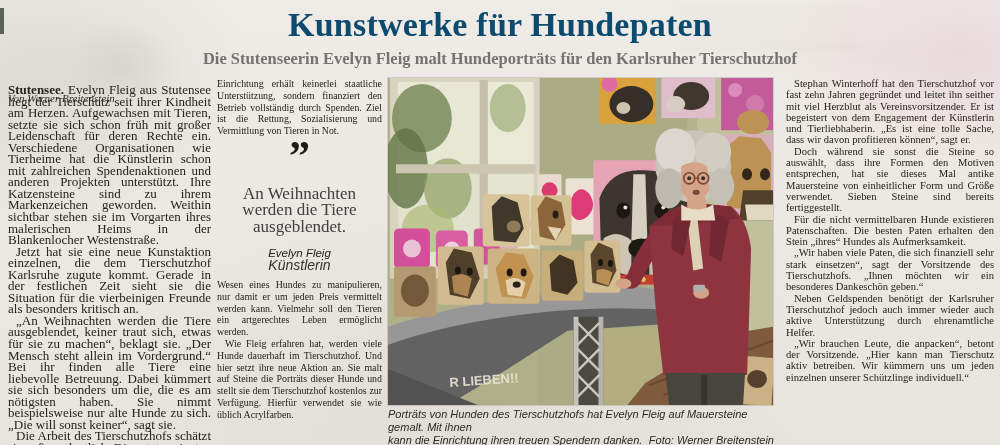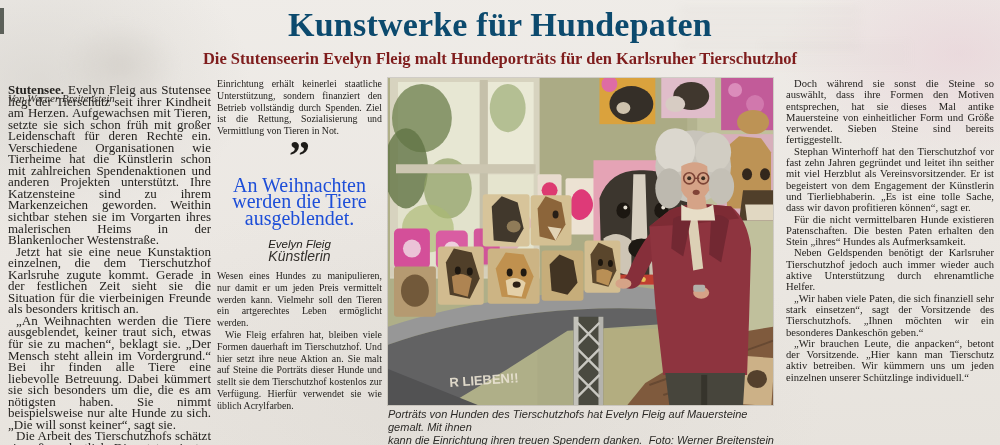--- a/index.html
+++ b/index.html
@@ -23,40 +23,40 @@
     background:repeating-linear-gradient(0deg, rgba(175,168,160,.4) 0 3px, transparent 3px 10px); opacity:.25;}
   .edge-mark { position:absolute; left:0; top:8px; width:4px; height:26px; background:#3a4038; opacity:.8; }
 
   .headline {
     position:absolute; left:170px; top:6px; width:660px;
     text-align:center; font-weight:bold; font-size:34px; letter-spacing:.2px;
     color:#0c4a6e;
   }
   .subtitle {
     position:absolute; left:100px; top:49px; width:800px;
-    text-align:center; font-weight:bold; font-size:16.5px; color:#7f1d1d;
+    text-align:center; font-weight:bold; font-size:16.5px; color:#737373;
   }
   .byline {
     position:absolute; left:8px; top:92px; width:200px;
     font-style:italic; font-size:11px; color:#33302c;
   }
   .col { position:absolute; text-align:justify; }
   .col p { text-align:justify; hyphens:auto; -webkit-hyphens:auto; }
   .col .indent { text-indent:8px; }
   .col1 { left:8px;  top:84px; width:203px; font-size:13px; line-height:11.55px; }
   .col2 { left:217px; top:78px; width:165px; font-size:9.9px;  line-height:11.8px; }
   .col3 { left:786px; top:78px; width:208px; font-size:10.6px; line-height:11.3px; }
   .lead-in { font-weight:bold; }
 
   .pullquote { margin:6px 0 7px 0; text-align:center; }
   .pq-mark {
     font-family:"Liberation Serif", serif; font-weight:bold;
     font-size:42px; line-height:26px; height:26px; display:block; color:#1d1b18;
   }
-  .pq-text { font-size:20px; line-height:16.5px; color:#1d4ed8; display:block; margin-top:8px; }
+  .pq-text { font-size:17px; line-height:16.5px; color:#404040; display:block; margin-top:17px; }
   .pq-author { display:block; margin-top:13px; font-family:"Liberation Sans", sans-serif;
     font-weight:normal; font-style:italic; font-size:11.5px; color:#22201d; }
   .pq-role { display:block; font-family:"Liberation Sans", sans-serif;
     font-style:italic; font-size:14px; color:#33302c; }
 
   .photo-box { position:absolute; left:388px; top:78px; width:385px; height:327px;
     background:#b0b28e; box-shadow:0 0 0 1px rgba(120,115,105,.25); }
   .photo-box svg { display:block; width:100%; height:100%; }
 
   .caption { position:absolute; left:388px; top:408px; width:386px;
@@ -85,29 +85,29 @@
 
 <div class="col col2">
   <p>Einrichtung erhält keinerlei staatliche Unterstützung, sondern finanziert den Betrieb vollständig durch Spenden. Ziel ist die Rettung, Sozialisierung und Vermittlung von Tieren in Not.</p>
   <div class="pullquote">
     <span class="pq-mark">”</span>
     <span class="pq-text">An Weihnachten werden die Tiere ausgeblendet.</span>
     <span class="pq-author">Evelyn Fleig</span>
     <span class="pq-role">Künstlerin</span>
   </div>
   <p>Wesen eines Hundes zu manipulieren, nur damit er um jeden Preis vermittelt werden kann. Vielmehr soll den Tieren ein artgerechtes Leben ermöglicht werden.</p>
-  <p class="indent">Wie Fleig erfahren hat, bleiben viele Formen dauerhaft im Tierschutzhof. Und hier setzt ihre neue Aktion an. Sie malt auf Steine die Porträts dieser Hunde und stellt sie dem Tierschutzhof kostenlos zur Verfügung. Hierfür verwendet sie wie üblich Acrylfarben.</p>
+  <p class="indent">Wie Fleig erfahren hat, werden viele Hunde dauerhaft im Tierschutzhof. Und hier setzt ihre neue Aktion an. Sie malt auf Steine die Porträts dieser Hunde und stellt sie dem Tierschutzhof kostenlos zur Verfügung. Hierfür verwendet sie wie üblich Acrylfarben.</p>
 </div>
 
 <div class="col col3">
+  <p class="indent">Stephan Winterhoff hat den Tierschutzhof vor fast zehn Jahren gegründet und leitet ihn seither mit viel Herzblut als Vereinsvorsitzender. Er ist begeistert von dem Engagement der Künstlerin und Tierliebhaberin. „Es ist eine tolle Sache, dass wir davon profitieren können“, sagt er.</p>
   <p class="indent">Doch während sie sonst die Steine so auswählt, dass ihre Formen den Motiven entsprechen, hat sie dieses Mal antike Mauersteine von einheitlicher Form und Größe verwendet. Sieben Steine sind bereits fertiggestellt.</p>
-  <p class="indent">Stephan Winterhoff hat den Tierschutzhof vor fast zehn Jahren gegründet und leitet ihn seither mit viel Herzblut als Vereinsvorsitzender. Er ist begeistert von dem Engagement der Künstlerin und Tierliebhaberin. „Es ist eine tolle Sache, dass wir davon profitieren können“, sagt er.</p>
   <p class="indent">Für die nicht vermittelbaren Hunde existieren Patenschaften. Die besten Paten erhalten den Stein „ihres“ Hundes als Aufmerksamkeit.</p>
+  <p class="indent">„Wir haben viele Paten, die sich finanziell sehr stark einsetzen“, sagt der Vorsitzende des Tierschutzhofs. „Ihnen möchten wir ein besonderes Dankeschön geben.“</p>
   <p class="indent">Neben Geldspenden benötigt der Karlsruher Tierschutzhof jedoch auch immer wieder auch aktive Unterstützung durch ehrenamtliche Helfer.</p>
-  <p class="indent">„Wir haben viele Paten, die sich finanziell sehr stark einsetzen“, sagt der Vorsitzende des Tierschutzhofs. „Ihnen möchten wir ein besonderes Dankeschön geben.“</p>
   <p class="indent">„Wir brauchen Leute, die anpacken“, betont der Vorsitzende. „Hier kann man Tierschutz aktiv betreiben. Wir kümmern uns um jeden einzelnen unserer Schützlinge individuell.“</p>
 </div>
 
 <div class="photo-box">
 <svg viewBox="0 0 386 326" preserveAspectRatio="none">
 
   <rect x="0" y="0" width="386" height="326" fill="#aeb08b"></rect>
   <rect x="300" y="0" width="86" height="260" fill="#c0c2a0"></rect>
   <rect x="150" y="0" width="160" height="326" fill="#a6a883" opacity=".5"></rect>
 

